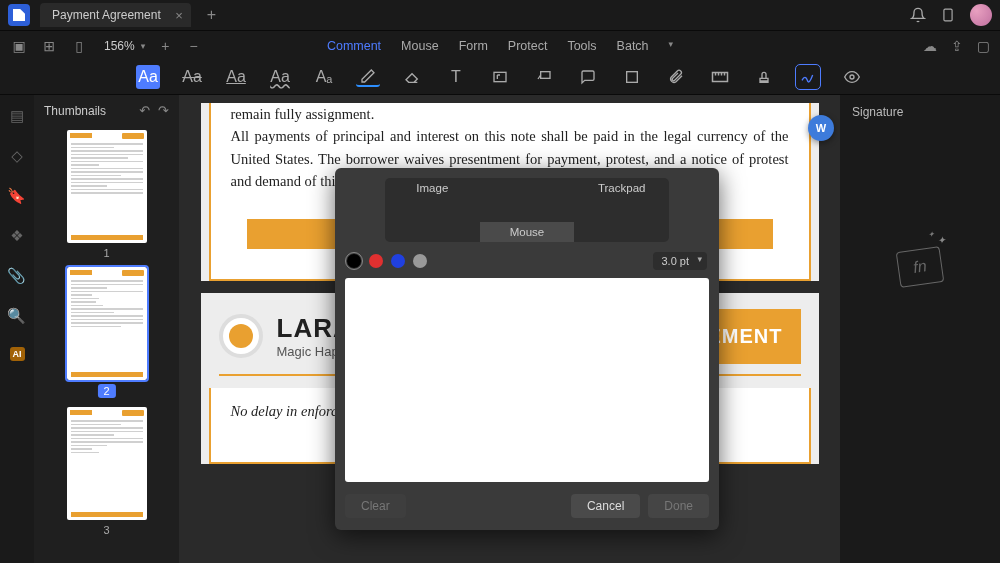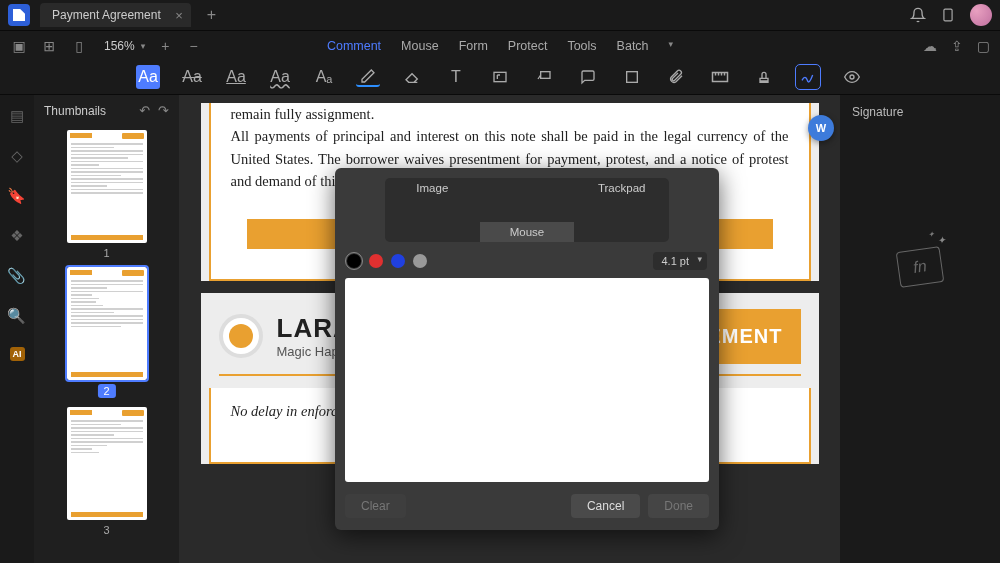--- a/index.html
+++ b/index.html
@@ -362,21 +362,21 @@
   <div class="modal-tabs">
     <div class="modal-tab">Image</div>
     <div class="modal-tab active">Mouse</div>
     <div class="modal-tab">Trackpad</div>
   </div>
   <div class="modal-tools">
     <div class="color-swatch sel" style="background:#000"></div>
     <div class="color-swatch" style="background:#e03030"></div>
     <div class="color-swatch" style="background:#2040e0"></div>
     <div class="color-swatch" style="background:#999"></div>
-    <div class="pt-select"><span>4.1 pt</span></div>
+    <div class="pt-select"><span>3.0 pt</span></div>
   </div>
   <div class="canvas"></div>
   <div class="modal-buttons">
     <button class="mbtn clear">Clear</button>
     <button class="mbtn cancel">Cancel</button>
     <button class="mbtn done">Done</button>
   </div>
 </div>
 
 </body></html>

